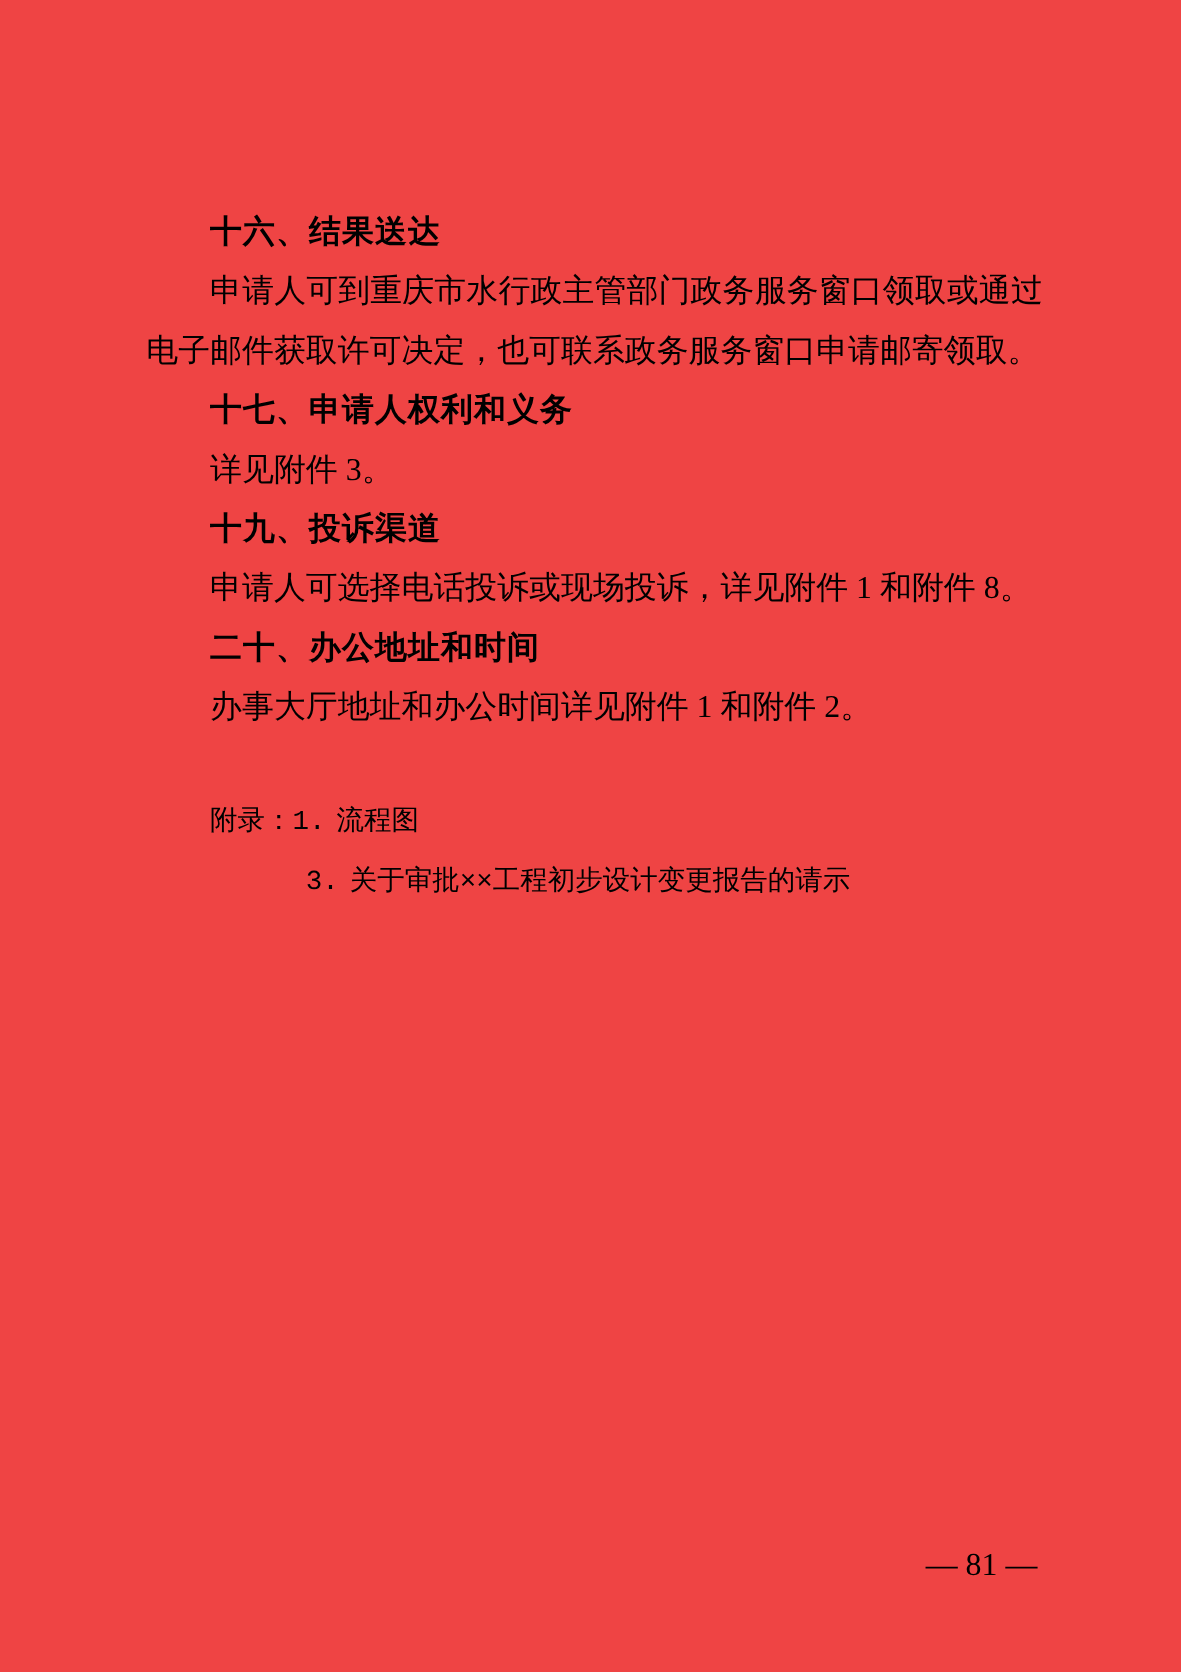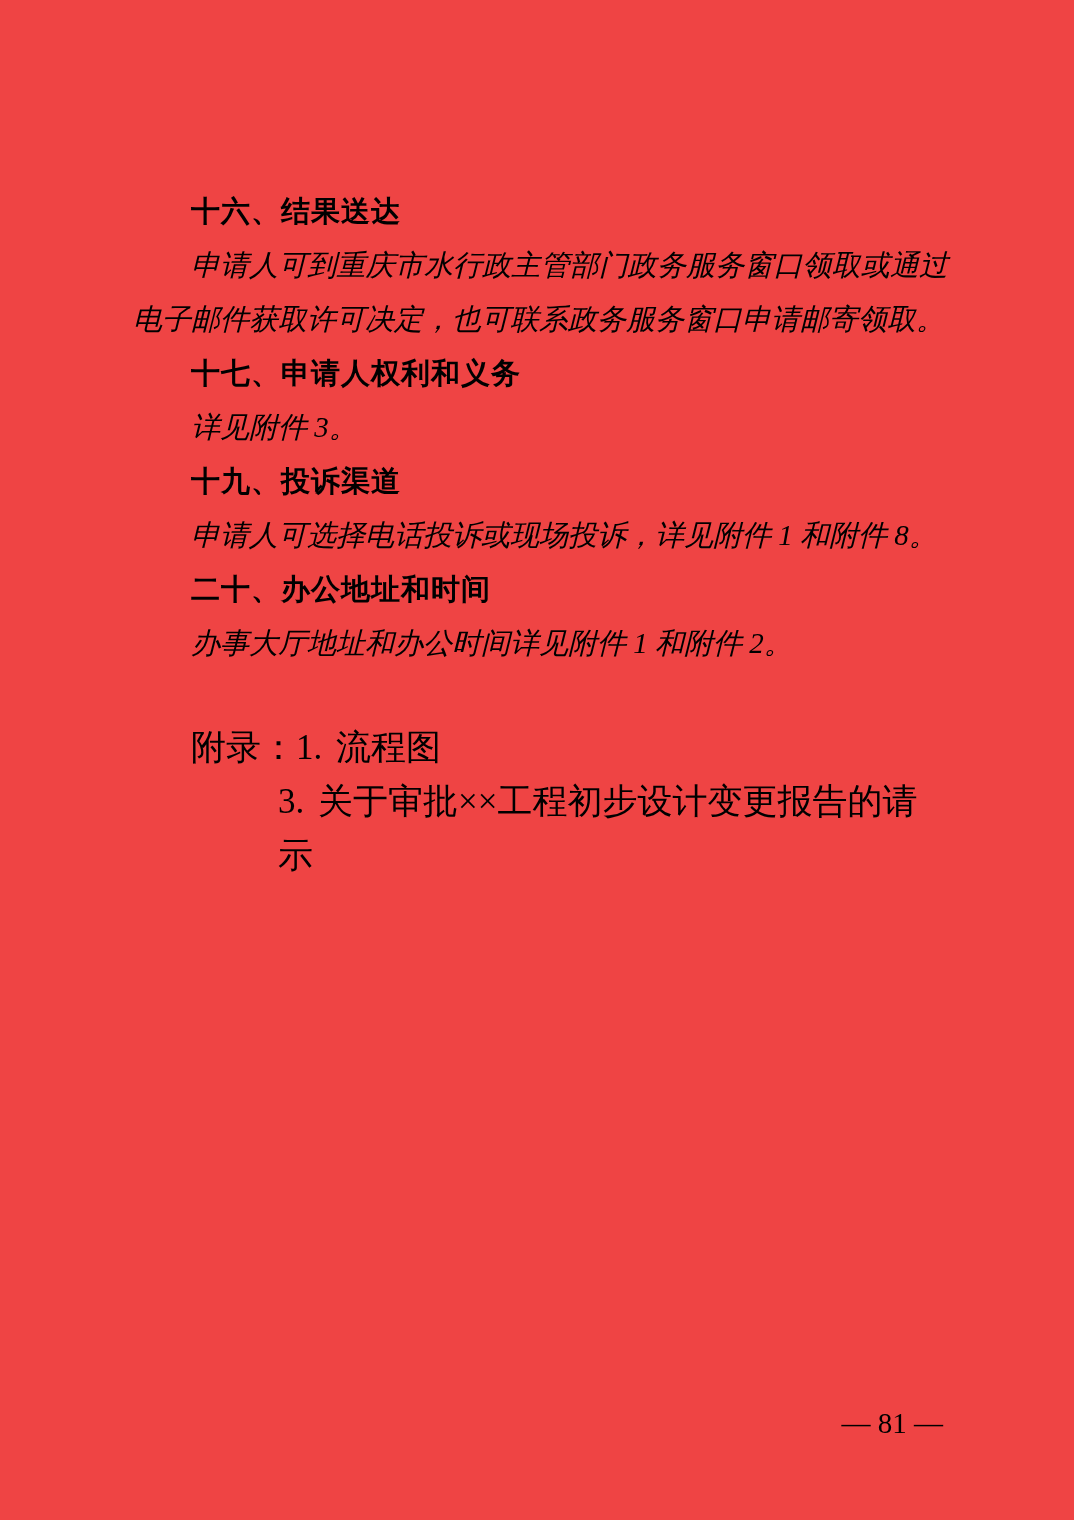--- a/index.html
+++ b/index.html
@@ -29,26 +29,25 @@
     text-indent: 2em;
     white-space: nowrap;
   }
   .bd {
     margin: 0;
     font-family: "Liberation Serif", "DejaVu Serif", serif;
     font-size: 29px;
     line-height: 54px;
     text-indent: 2em;
     text-align: justify;
-    font-style: italic;
   }
   .appendix {
     margin-top: 51px;
-    font-family: Liberation Serif, serif;
-    font-size: 35px;
+    font-family: Liberation Mono, monospace;
+    font-size: 25px;
     line-height: 54px;
   }
   .app-row { padding-left: 145px; }
   .app-row.first { padding-left: 58px; }
   .app-label { display: inline-block; }
   .app-num { display: inline-block; min-width: 40px; }
   .page-number {
     position: absolute;
     top: 1360px;
     right: 131px;

